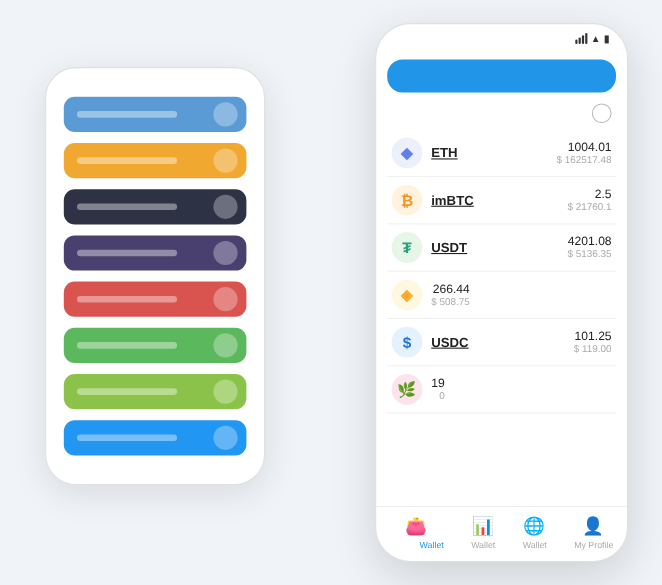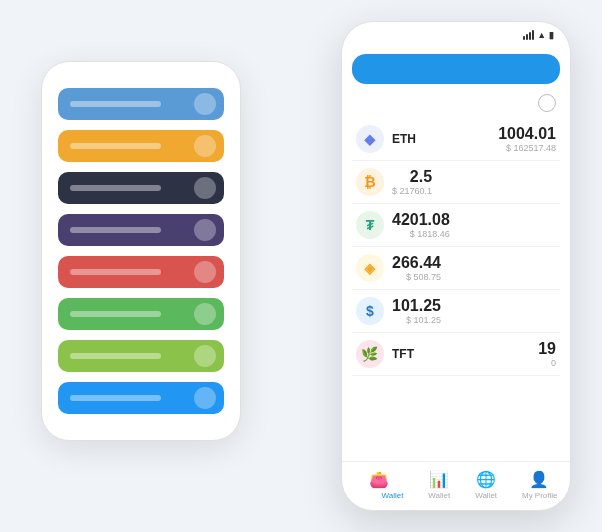--- a/index.html
+++ b/index.html
@@ -249,29 +249,30 @@
       font-size: 14px;
       flex-shrink: 0;
       font-weight: 700;
     }
 
     .asset-name {
       font-size: 12px;
       font-weight: 600;
       color: #222;
       flex: 1;
+      text-decoration: underline;
     }
 
     .asset-amounts {
       text-align: right;
     }
 
     .asset-main-amount {
-      font-size: 16px;
-      font-weight: 700;
+      font-size: 11px;
+      font-weight: 400;
       color: #222;
     }
 
     .asset-usd-amount {
       font-size: 9px;
       color: #aaa;
     }
 
     
     .bottom-nav {
@@ -441,49 +442,51 @@
     <div class="asset-row">
           <div class="asset-icon eth-icon">◆</div>
           <div class="asset-name">ETH</div>
           <div class="asset-amounts">
             <div class="asset-main-amount">1004.01</div>
             <div class="asset-usd-amount">$ 162517.48</div>
           </div>
         </div>
         <div class="asset-row">
           <div class="asset-icon imbtc-icon">₿</div>
+          <div class="asset-name">imBTC</div>
           <div class="asset-amounts">
             <div class="asset-main-amount">2.5</div>
             <div class="asset-usd-amount">$ 21760.1</div>
           </div>
         </div>
         <div class="asset-row">
           <div class="asset-icon usdt-icon">₮</div>
+          <div class="asset-name">USDT</div>
           <div class="asset-amounts">
             <div class="asset-main-amount">4201.08</div>
-            <div class="asset-usd-amount">$ 1818.46</div>
+            <div class="asset-usd-amount">$ 5136.35</div>
           </div>
         </div>
         <div class="asset-row">
           <div class="asset-icon dai-icon">◈</div>
           <div class="asset-amounts">
             <div class="asset-main-amount">266.44</div>
             <div class="asset-usd-amount">$ 508.75</div>
           </div>
         </div>
         <div class="asset-row">
           <div class="asset-icon usdc-icon">$</div>
+          <div class="asset-name">USDC</div>
           <div class="asset-amounts">
             <div class="asset-main-amount">101.25</div>
-            <div class="asset-usd-amount">$ 101.25</div>
+            <div class="asset-usd-amount">$ 119.00</div>
           </div>
         </div>
         <div class="asset-row">
           <div class="asset-icon tft-icon">🌿</div>
-          <div class="asset-name">TFT</div>
           <div class="asset-amounts">
             <div class="asset-main-amount">19</div>
             <div class="asset-usd-amount">0</div>
           </div>
         </div>
       </div>
 
     <div class="bottom-nav" id="bottom-nav-container">
     <div class="nav-item">
           <span class="nav-icon active">👛</span>

